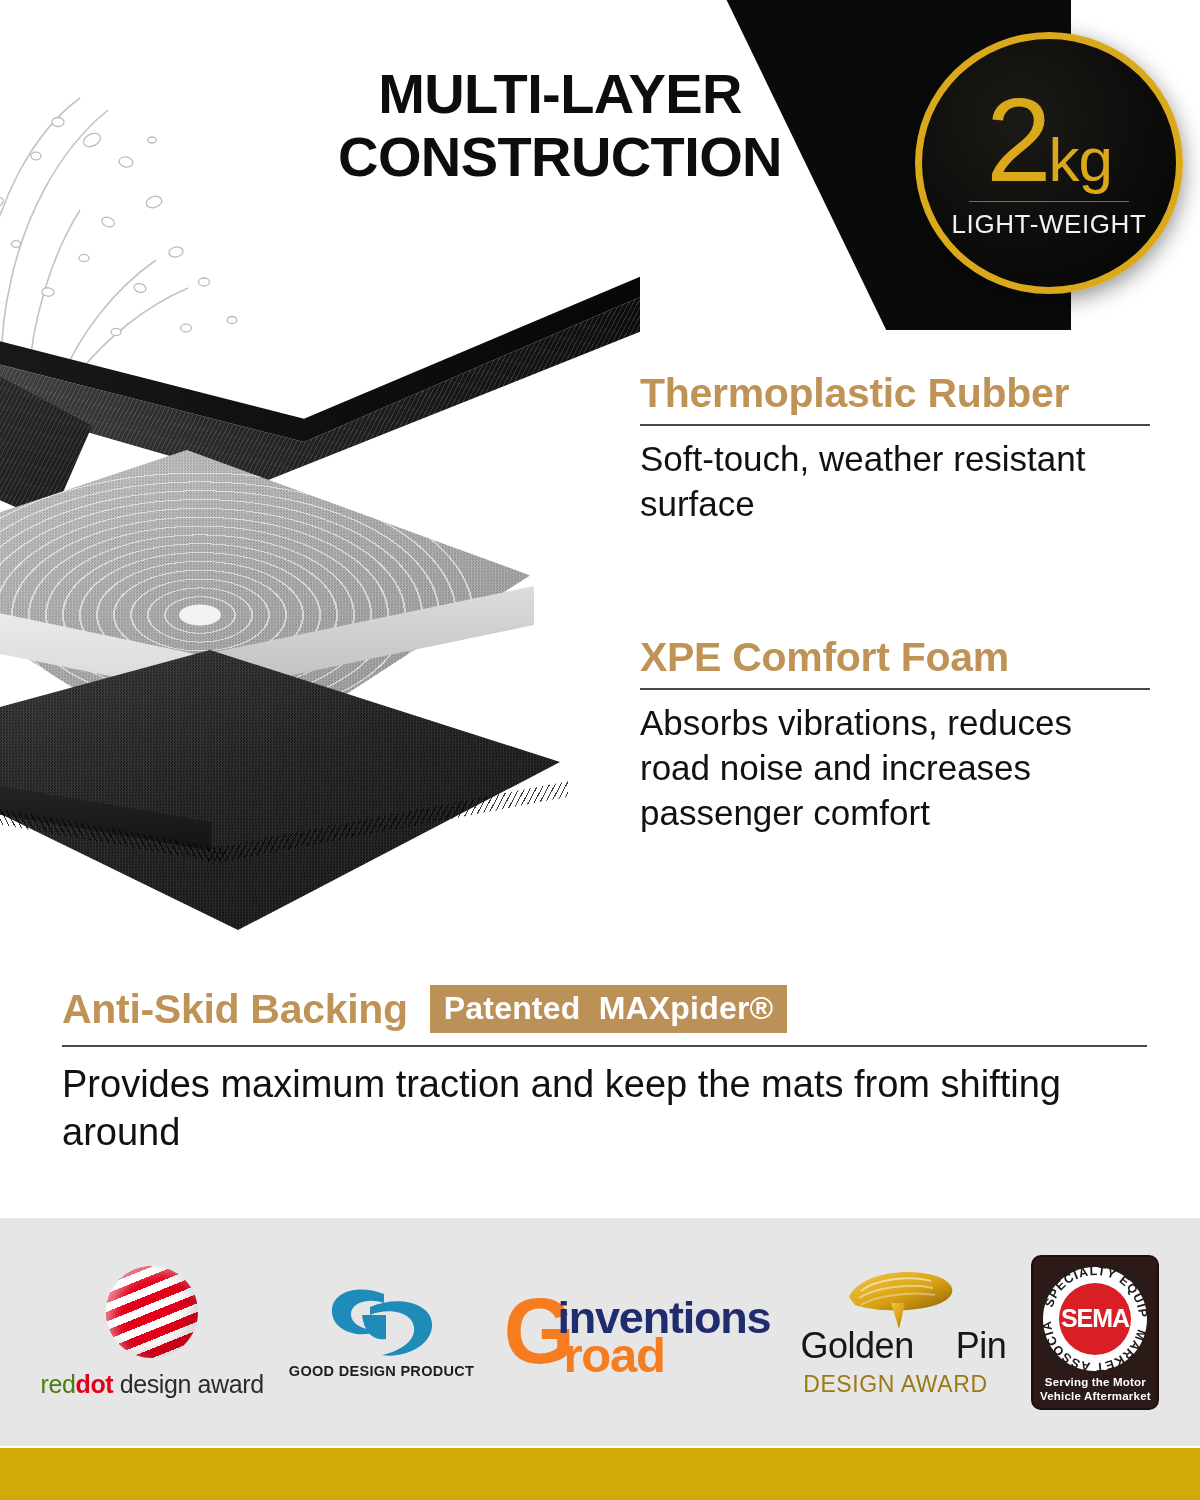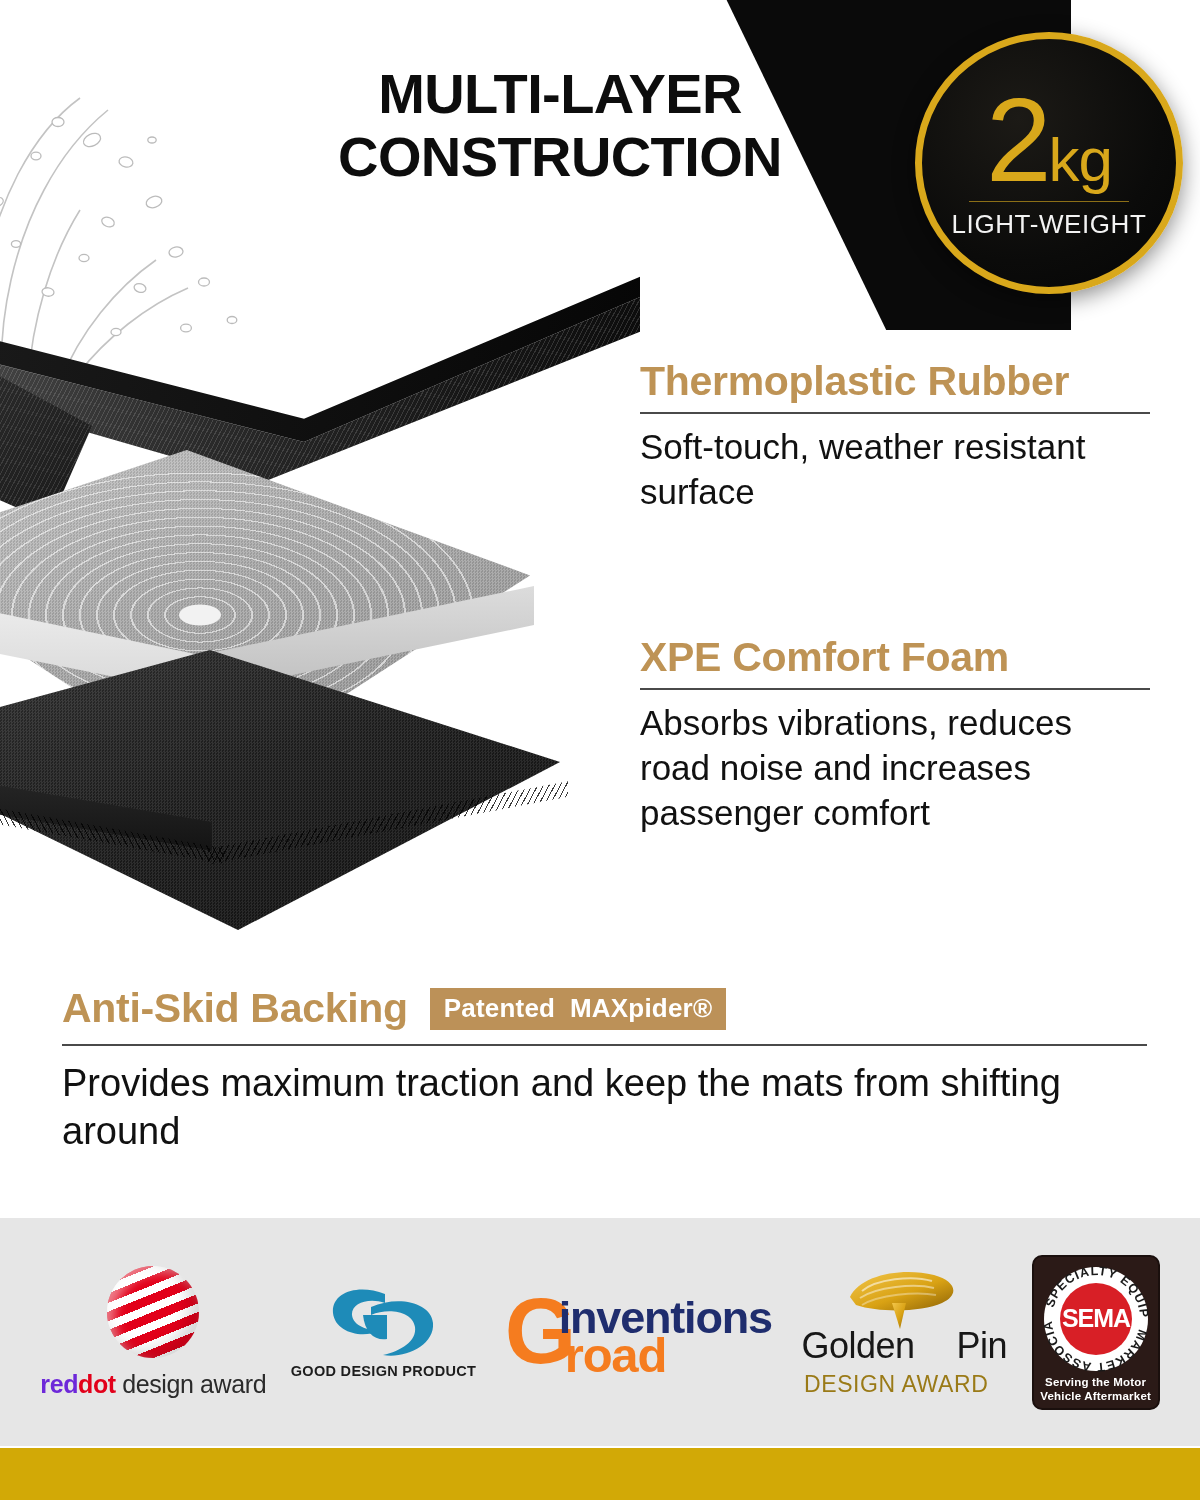--- a/index.html
+++ b/index.html
@@ -134,35 +134,35 @@
   }
   .skid-bristles-r {
     position: absolute; top: 126px; left: 348px; width: 360px; height: 130px;
     background: repeating-linear-gradient(118deg, rgba(0,0,0,.9) 0 1px, rgba(0,0,0,0) 1px 5px);
     clip-path: polygon(0% 56%, 100% 4%, 100% 16%, 0% 68%);
     opacity: .85;
   }
 
   
   .feat { position: absolute; left: 640px; width: 510px; z-index: 3; }
-  .feat-1 { top: 360px; }
+  .feat-1 { top: 372px; }
   .feat-2 { top: 636px; }
   .feat-head {
     color: #BE9355; font-size: 41px; font-weight: bold; letter-spacing: -.3px; line-height: 1.05;
     white-space: nowrap;
   }
   .feat-rule { height: 2px; background: #4a4a4a; margin: 9px 0 10px; }
   .feat-body { color: #111; font-size: 35px; line-height: 1.29; font-weight: 400; }
 
   
   .feat-wide { position: absolute; left: 62px; top: 985px; width: 1085px; z-index: 3; }
   .feat-wide-headrow { display: flex; align-items: center; gap: 22px; }
   .feat-wide-head { color: #BE9355; font-size: 41px; font-weight: bold; letter-spacing: -.3px; }
   .patent-badge {
-    background: #BC9158; color: #fff; font-size: 26px; font-weight: bold;
+    background: #BC9158; color: #fff; font-size: 32px; font-weight: bold;
     padding: 7px 14px 9px; letter-spacing: .2px; line-height: 1; white-space: pre;
   }
   .feat-wide-rule { height: 2px; background: #4a4a4a; margin: 12px 0 14px; }
   .feat-wide-body { color: #111; font-size: 38px; line-height: 1.25; }
 
   
   .awards {
     position: absolute; left: 0; top: 1218px; width: 1200px; height: 228px;
     background: #E6E6E6; z-index: 3;
     display: flex; align-items: center; justify-content: space-around; padding: 0 28px;
@@ -171,21 +171,21 @@
 
   
   .rd-sphere {
     width: 92px; height: 92px; border-radius: 50%;
     background:
       repeating-linear-gradient(-22deg, #e2001a 0 9px, #ffffff 9px 17px);
     box-shadow: inset -9px -7px 16px rgba(0,0,0,.16), inset 7px 6px 12px rgba(255,255,255,.5);
   }
   .rd-text { margin-top: 12px; font-size: 25px; color: #2b2b2b; font-weight: 400; letter-spacing: -.4px; }
   .rd-text .dot { color: #e2001a; font-weight: bold; }
-  .rd-text .red { color: #6d28d9; font-weight: bold; }
+  .rd-text .red { color: #4d7c0f; }
 
   
   .gd-mark { width: 112px; height: 78px; }
   .gd-text { margin-top: 0; font-size: 14.5px; color: #1d1d1d; letter-spacing: .3px; font-weight: bold; }
 
   
   .ig-wrap { position: relative; width: 260px; height: 98px; }
   .ig-g {
     position: absolute; left: 4px; top: 2px;
     font-size: 92px; font-weight: bold; color: #F57C1F; line-height: 1; font-family: "Liberation Sans", sans-serif;

